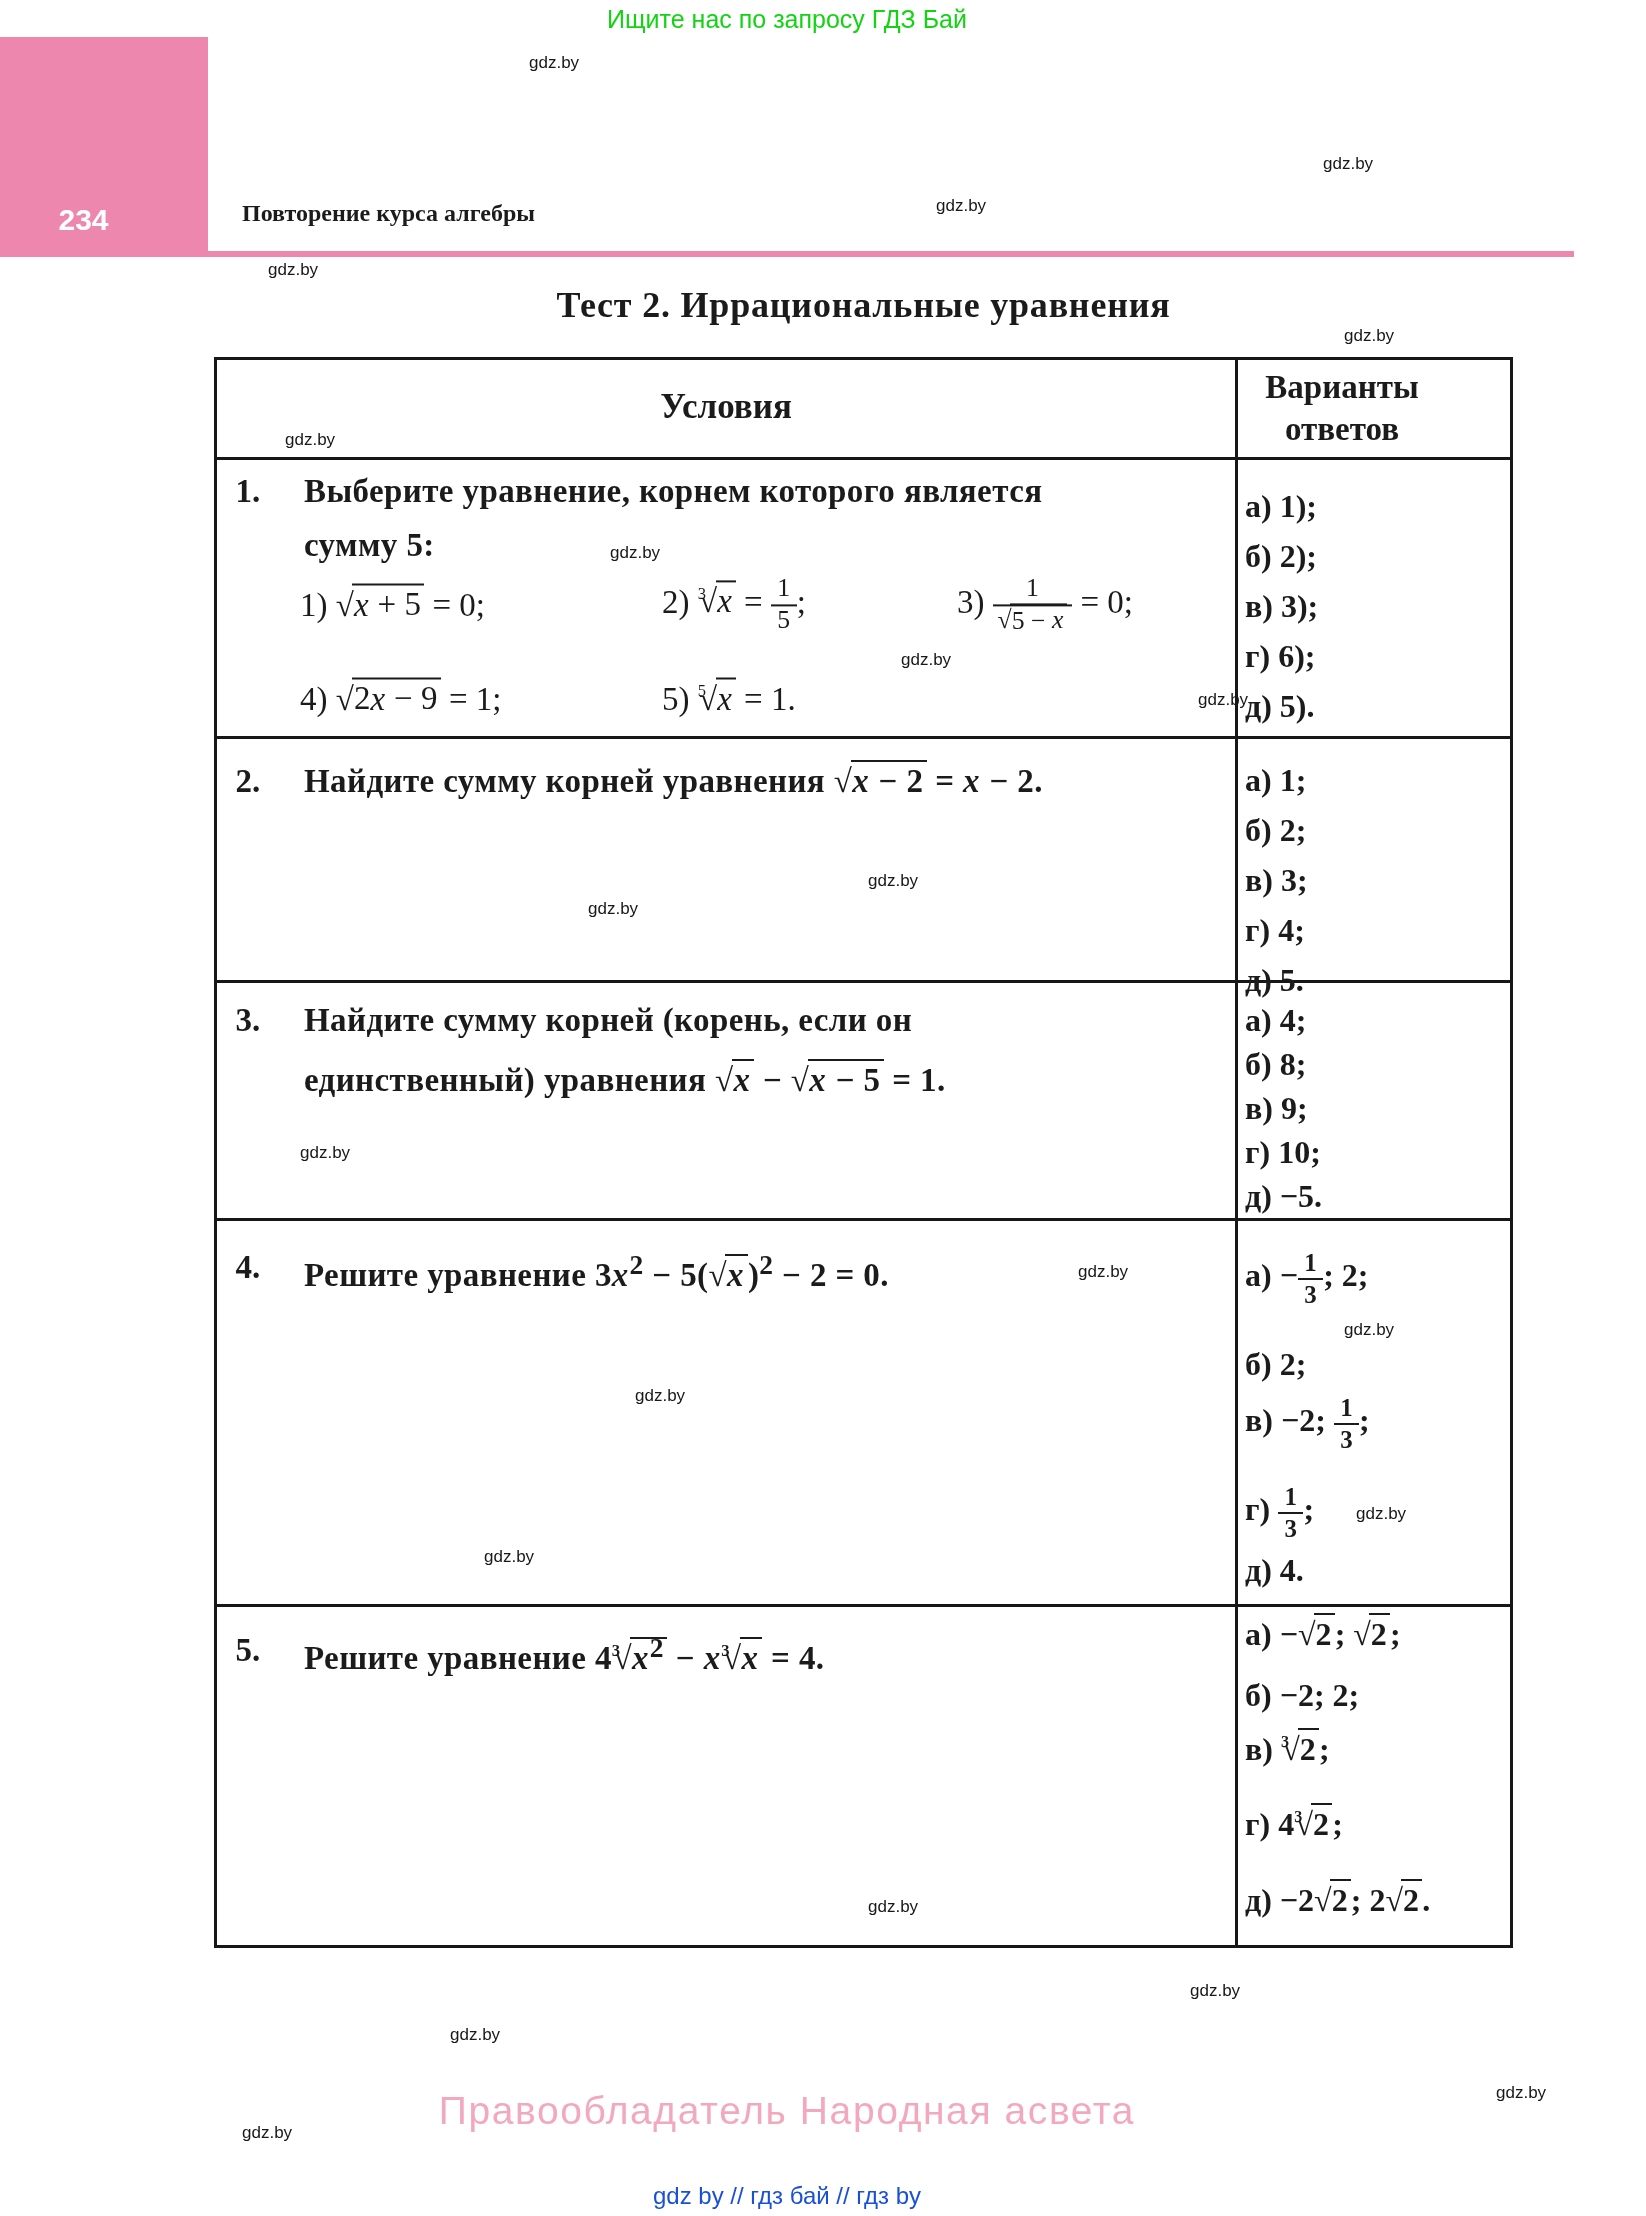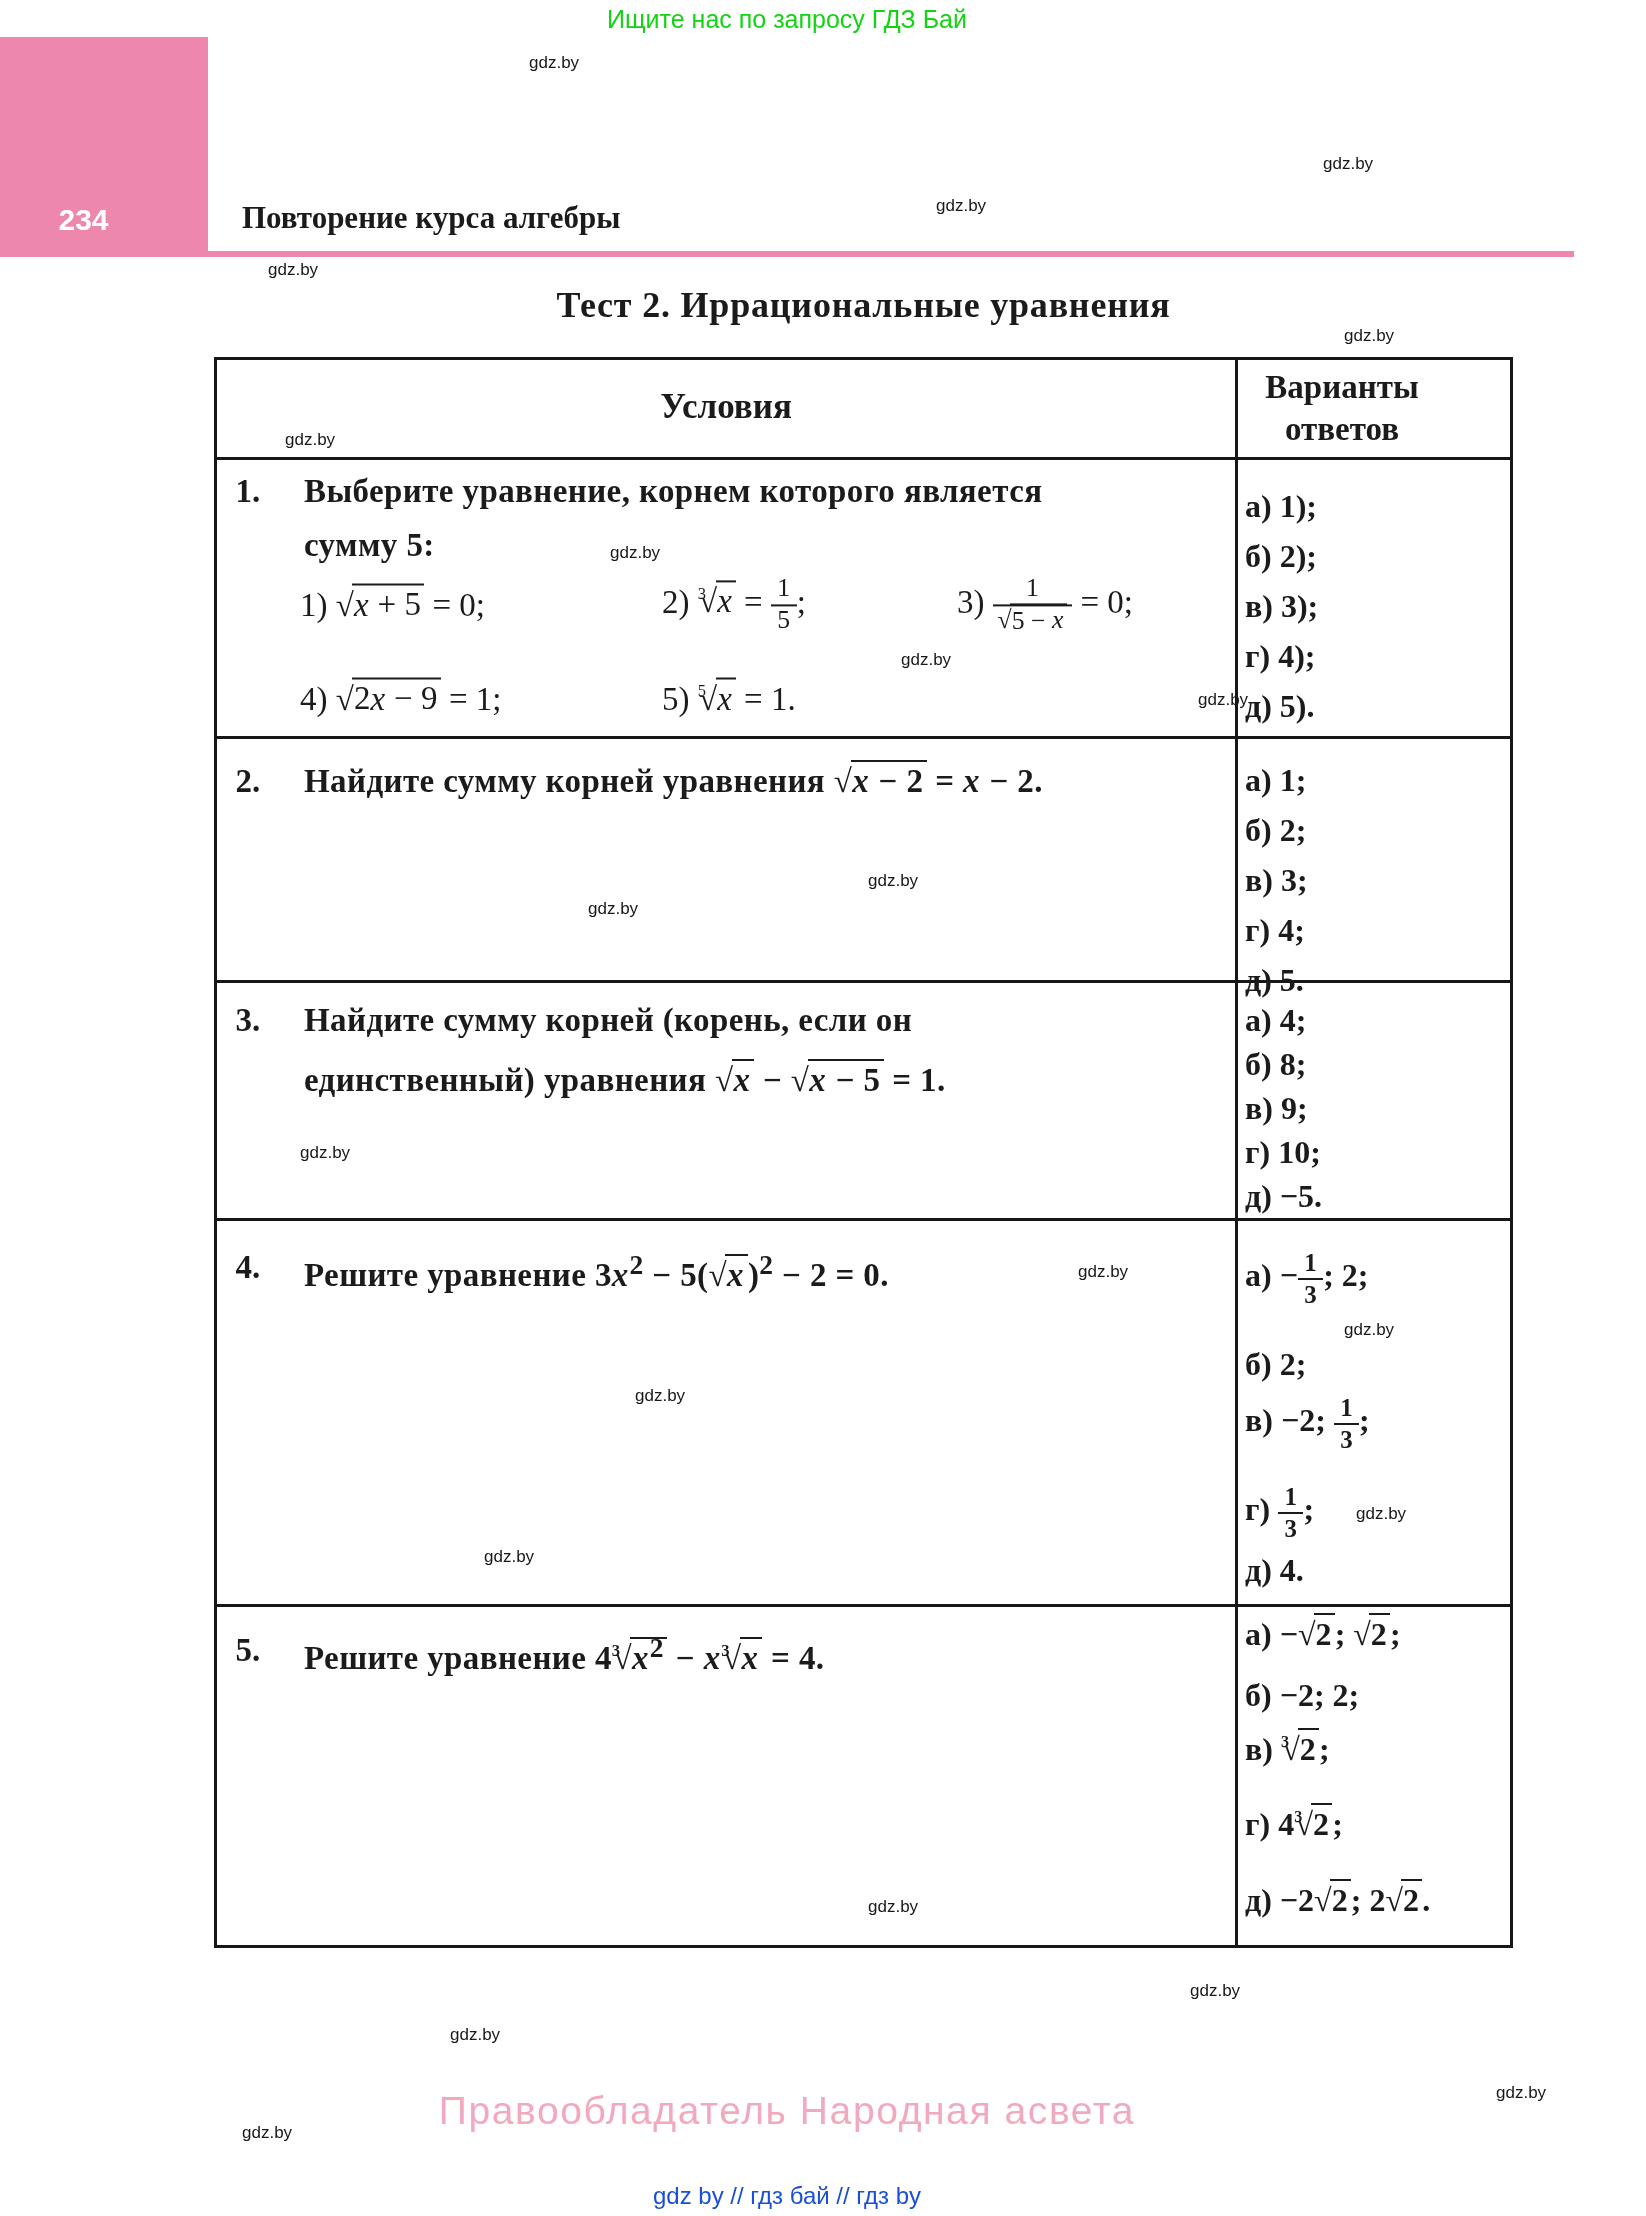--- a/index.html
+++ b/index.html
@@ -12,21 +12,21 @@
     position:absolute; top:4.8px; left:0; width:100%; text-align:center;
     font-family:"Liberation Sans", sans-serif; font-size:25px; color:var(--green,#12d412);
   }
   
   .pink-block { position:absolute; left:0; top:37px; width:208px; height:220px; background:var(--pink,#ee87ad); }
   .pink-line  { position:absolute; left:0; top:251px; width:100%; height:6.4px; background:var(--pink,#ee87ad); }
   .page-num {
     position:absolute; left:0; top:203px; width:167px; text-align:center;
     font-family:"Liberation Sans", sans-serif; font-weight:bold; font-size:30px; color:#ffffff;
   }
-  .chapter { position:absolute; left:242px; top:200px; font-weight:bold; font-size:31px; white-space:nowrap; }
+  .chapter { position:absolute; left:242px; top:200px; font-weight:bold; font-size:24px; white-space:nowrap; }
   .title {
     position:absolute; left:214px; top:284px; width:1299px; text-align:center;
     font-weight:bold; font-size:36px; letter-spacing:0.8px; white-space:nowrap;
   }
   
   .wm {
     position:absolute; font-family:"Liberation Sans", sans-serif; font-size:17px;
     color:#181818; white-space:nowrap;
   }
   .w1{left:529px;top:53px;} .w2{left:1323px;top:154px;} .w3{left:936px;top:196px;}
@@ -152,21 +152,21 @@
       <div class="eqrow er2">
         <span class="eqi e4">4) <span class="root"><span class="rsign">√</span><span class="rbar">2<i>x</i> − 9</span></span> = 1;</span>
         <span class="eqi e5">5) <span class="root"><sup class="ridx">5</sup><span class="rsign">√</span><span class="rbar"><i>x</i></span></span> = 1.</span>
       </div>
     </div>
     <div class="cell ans r1">
       <div class="anslist lh62" style="top:21px">
         <div>а) 1);</div>
         <div>б) 2);</div>
         <div>в) 3);</div>
-        <div>г) 4);</div>
+        <div>г) 6);</div>
         <div>д) 5).</div>
       </div>
     </div>
 
     <div class="cell cond r2">
       <span class="cnum" style="top:24px">2.</span>
       <div class="ct" style="top:24px">Найдите сумму корней уравнения <span class="root"><span class="rsign">√</span><span class="rbar"><i>x</i> − 2</span></span> = <i>x</i> − 2.</div>
     </div>
     <div class="cell ans r2">
       <div class="anslist lh62" style="top:16px">

